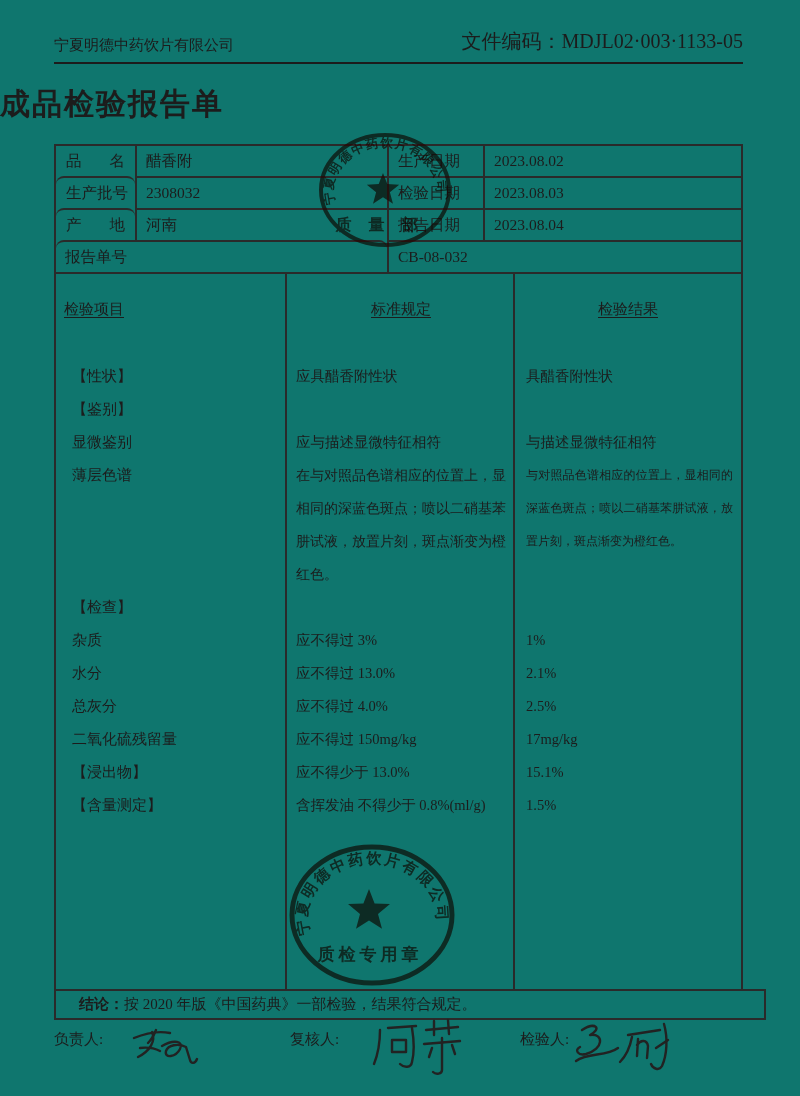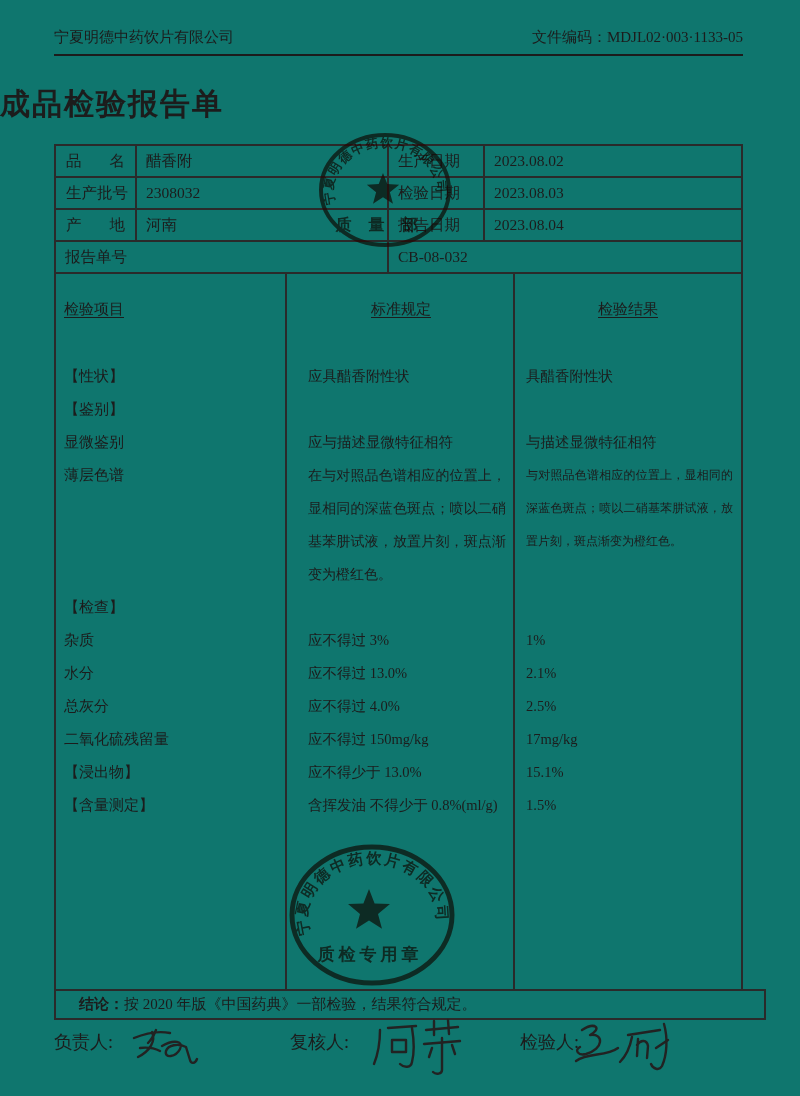--- a/index.html
+++ b/index.html
@@ -1,55 +1,55 @@
 <!DOCTYPE html>
 <html><head>
 <meta charset="utf-8">
 <style>
   html,body{margin:0;padding:0;background:#ffffff;}
   .page{position:relative;width:800px;height:1096px;background:#0f766e;overflow:hidden;
         font-family:"Liberation Serif","DejaVu Serif",serif;color:#1c1c1c;}
   
   .hdr{position:absolute;left:54px;top:28px;width:689px;display:flex;justify-content:space-between;
        align-items:flex-end;border-bottom:2px solid #1c1c1c;padding-bottom:7px;font-size:15px;}
-  .hdr .right{font-size:15px;}
+  .hdr .right{font-size:20px;}
   
   .title{position:absolute;left:0;top:84px;width:800px;text-align:left;font-size:30px;
          font-weight:bold;letter-spacing:2px;}
   
   .info{position:absolute;left:54px;top:144px;width:685px;border:2px solid #2a2a2a;
         display:grid;grid-template-columns:79px 252px 96px 258px;font-size:15.5px;}
   .info .c{height:30px;line-height:30px;padding:0 0 0 9px;border-top:2px solid #2a2a2a;
            border-left:2px solid #2a2a2a;white-space:nowrap;overflow:hidden;}
   .info .c.first{border-top:none;}
-  .info .c.lead{border-left:none;}
+  .info .c.lead{border-left:none;border-radius:8px;}
   .info .c.just{text-align:justify;text-align-last:justify;padding:0 10px;}
   .info .span2a{grid-column:1 / span 2;}
   .info .span2b{grid-column:3 / span 2;}
   
   .results{position:absolute;left:54px;top:272px;width:685px;height:717px;
            border-left:2px solid #2a2a2a;border-right:2px solid #2a2a2a;font-size:15px;}
   .vline{position:absolute;top:0;width:2px;height:100%;background:#2a2a2a;}
   .vline.v1{left:229px;} .vline.v2{left:457px;}
   .rgrid{display:grid;grid-template-columns:231px 228px 226px;margin-top:20px;}
   .rgrid .hcell{height:68px;padding-top:8px;box-sizing:border-box;}
   .rgrid .hcell span{text-decoration:underline;text-underline-offset:3px;}
   .rgrid .hc1{padding-left:8px;} .rgrid .hc2,.rgrid .hc3{text-align:center;}
   .rgrid .cell{line-height:33px;min-height:33px;}
-  .rgrid .c1{padding-left:8px;font-family:Liberation Serif, serif;}
-  .rgrid .c2{padding-left:21px;padding-right:9px;font-size:14px;text-align:justify;}
+  .rgrid .c1{padding-left:16px;font-family:Liberation Serif, serif;}
+  .rgrid .c2{padding-left:9px;padding-right:9px;font-size:14px;text-align:justify;}
   .rgrid .c3{padding-left:11px;padding-right:8px;font-size:12px;text-align:justify;}
   .rgrid .c2.nj,.rgrid .c3.nj{text-align:left;font-size:14.5px;}
   
   .conclusion{position:absolute;left:54px;top:989px;width:685px;height:27px;line-height:27px;
               border:2px solid #2a2a2a;font-size:15px;padding-left:23px;box-sizing:content-box;
               white-space:nowrap;}
   .conclusion b{font-weight:bold;}
   
-  .sigrow{position:absolute;left:54px;top:1024px;width:689px;height:60px;font-size:18px;}
+  .sigrow{position:absolute;left:54px;top:1024px;width:689px;height:60px;font-size:15px;}
   .siglabel{position:absolute;top:6px;white-space:nowrap;}
   .sig-svg{position:absolute;}
   .sig-svg path{fill:none;stroke:#222;stroke-width:2.4;stroke-linecap:round;stroke-linejoin:round;}
   
   .stamp{position:absolute;mix-blend-mode:multiply;opacity:0.88;pointer-events:none;}
 </style>
 </head>
 <body>
 
 <div class="page">

